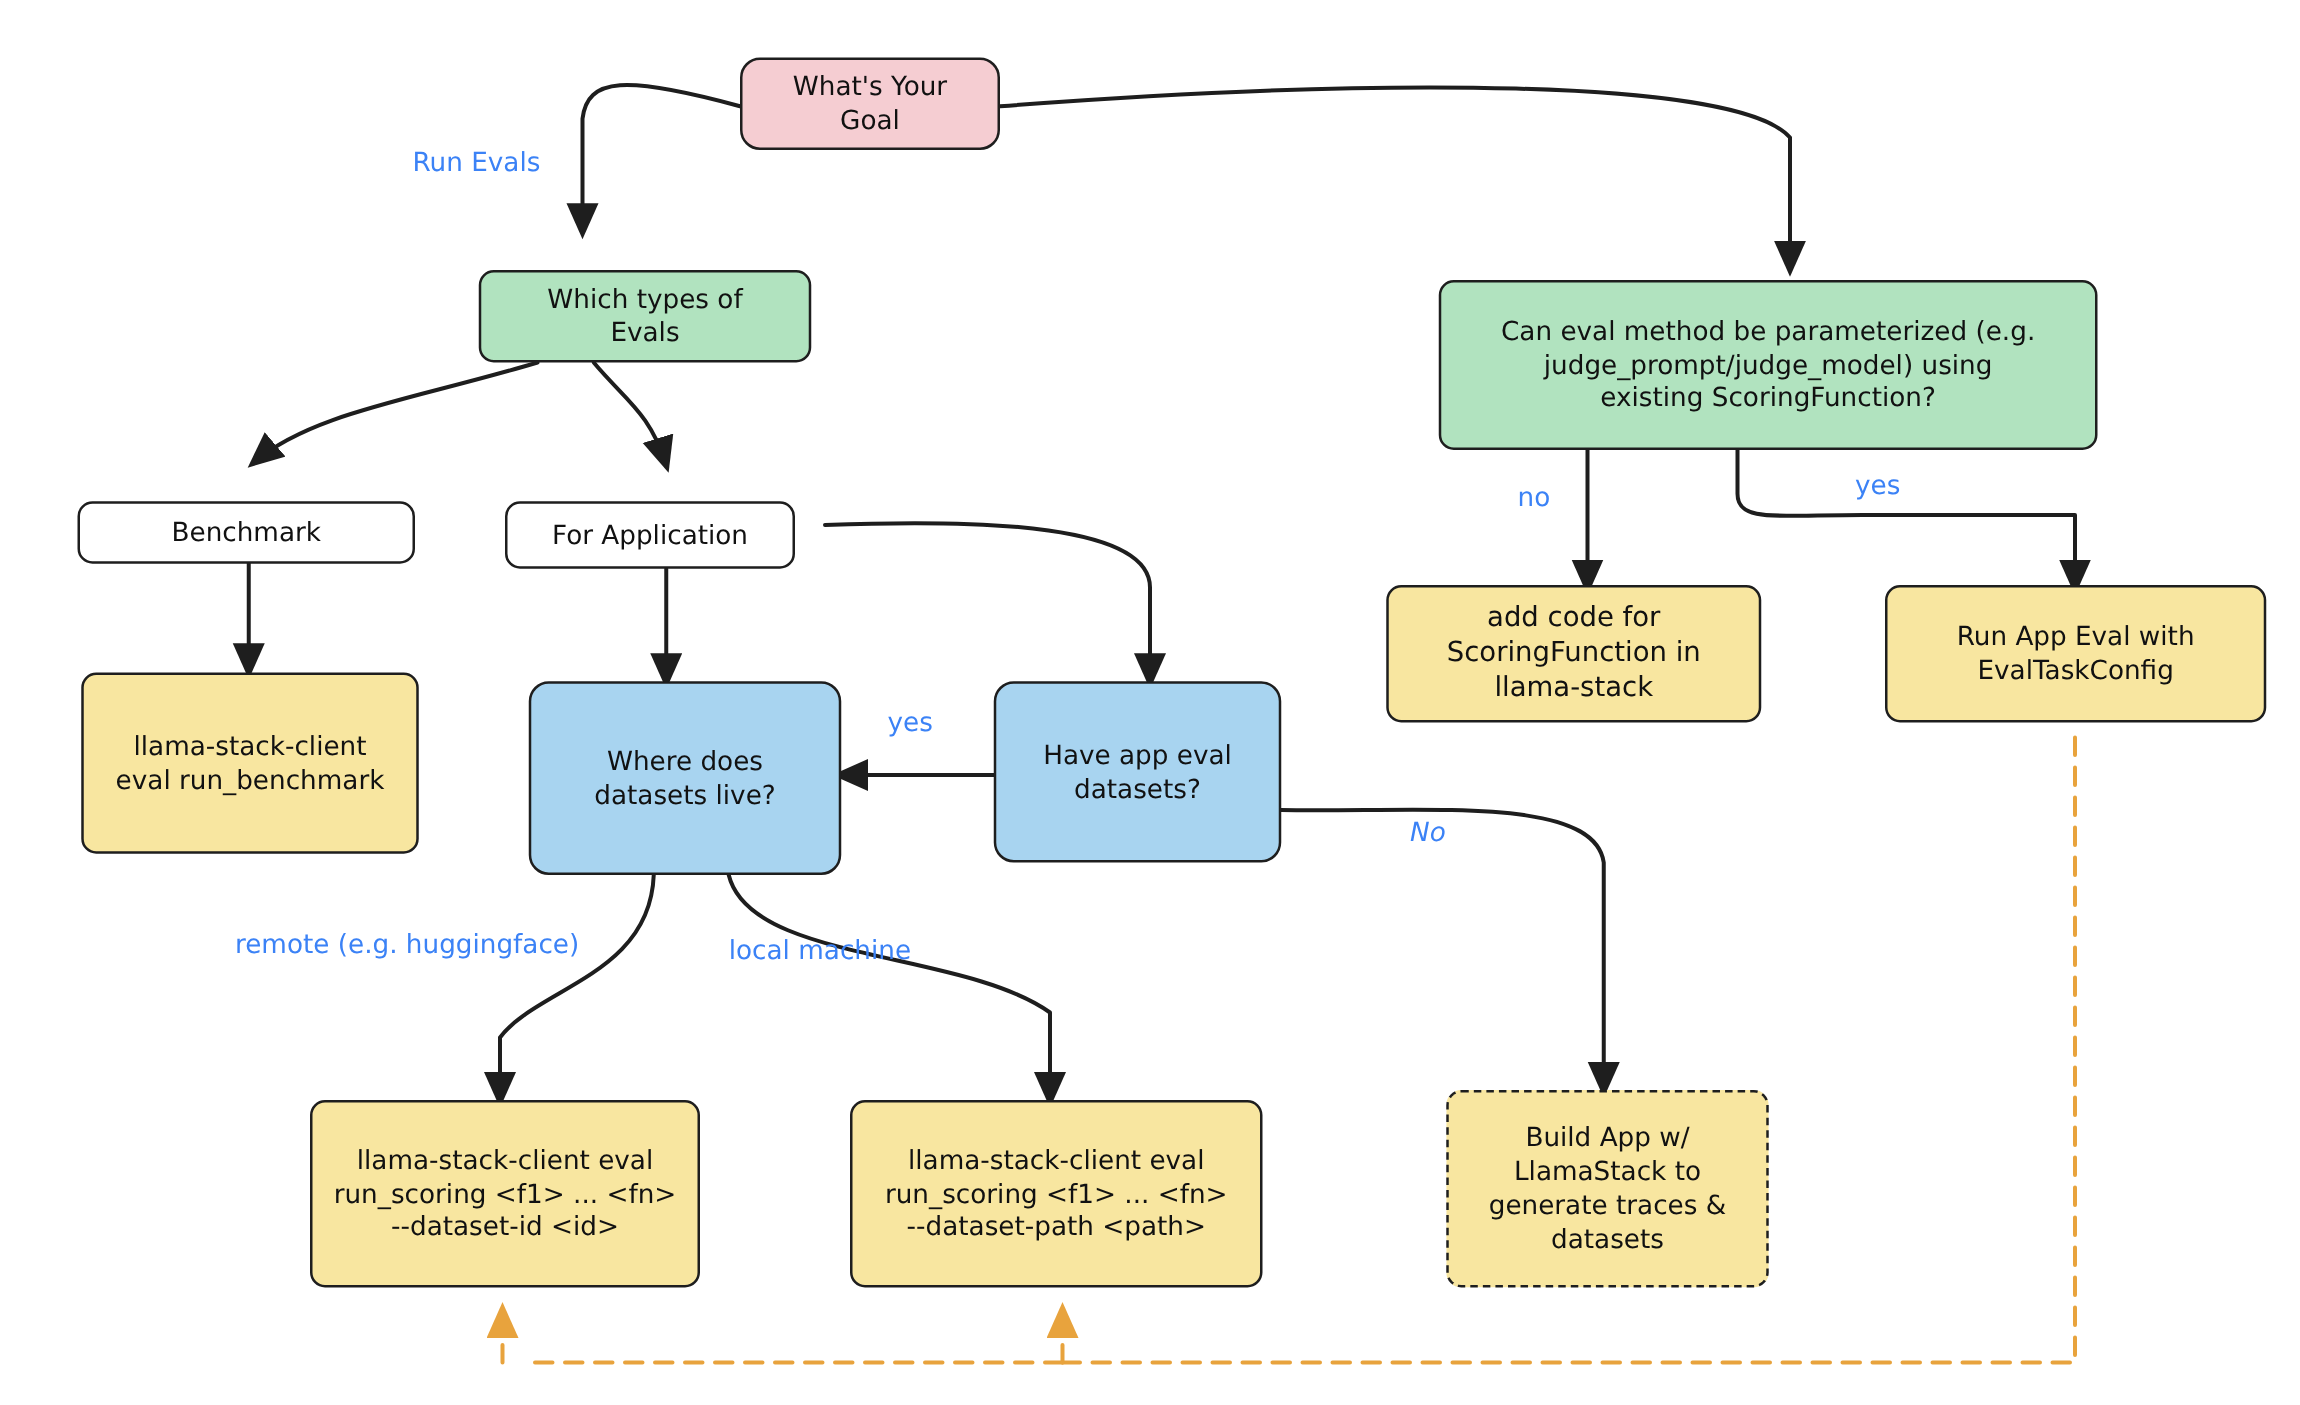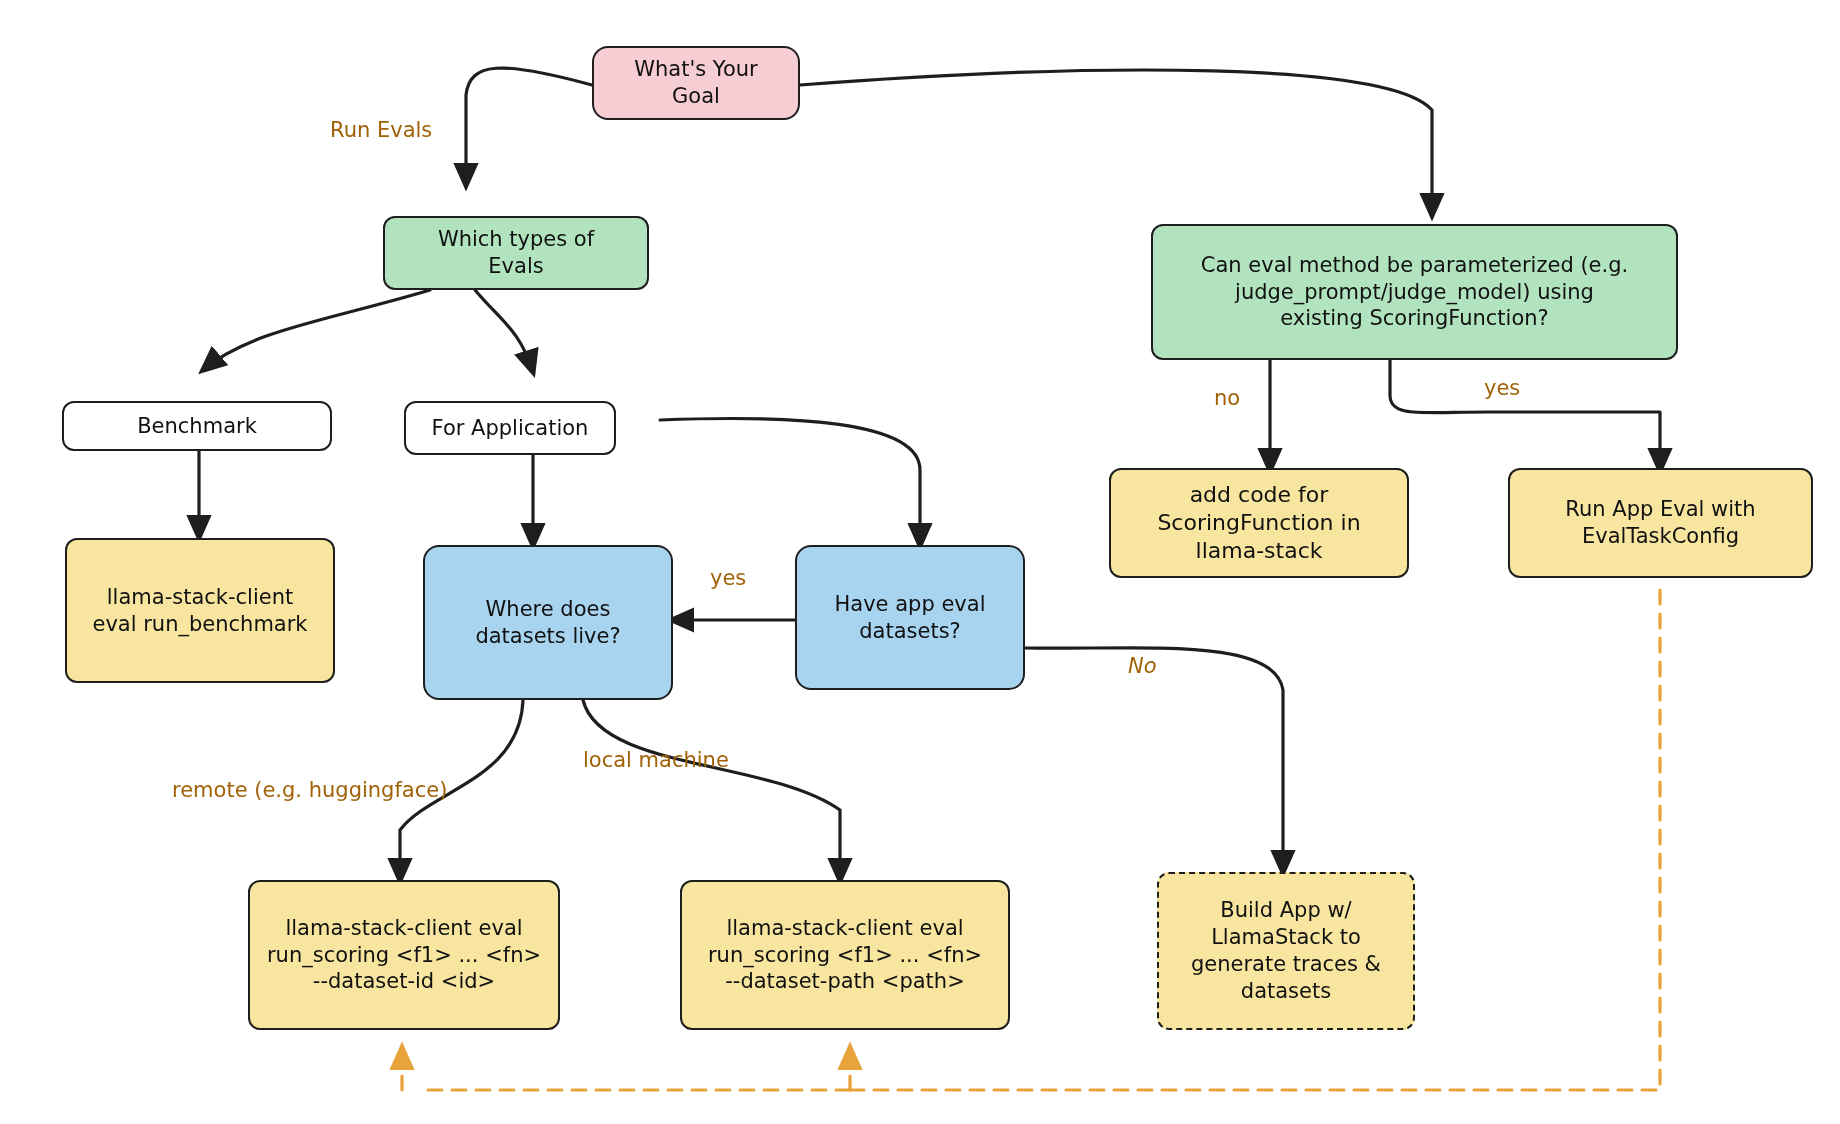--- a/index.html
+++ b/index.html
@@ -39,21 +39,21 @@
   .node.pink   { background: #f5cdd2; }
   .node.green  { background: #b1e3bf; margin-left: 34px; }
   .node.yellow { background: #f8e6a0; }
   .node.blue   { background: #a8d4f0; }
   .node.white  { background: #ffffff; }
   .node.dashed { background: #f8e6a0; border-style: dashed; }
   .r-lg { border-radius: 16px; }
   .r-md { border-radius: 12px; }
   .edge-label {
     position: absolute;
-    color: #a16207;
+    color: #3b82f6;
     white-space: pre-line;
     line-height: 1.25;
     text-align: left;
   }
 </style>
 </head>
 <body>
 
 <div id="canvas">
 
@@ -109,21 +109,21 @@
 
   <div class="node green r-md" style="left:349px; top:216px; width:266px; height:74px; font-size:21px;">Which types of
 Evals</div>
 
   <div class="node green r-md" style="left:1117px; top:224px; width:527px; height:136px; font-size:21px;">Can eval method be parameterized (e.g.
 judge_prompt/judge_model) using
 existing ScoringFunction?</div>
 
   <div class="node white r-md" style="left:62px; top:401px; width:270px; height:50px; font-size:21px;">Benchmark</div>
 
-  <div class="node white r-md" style="left:404px; top:401px; width:212px; height:54px; font-size:21px;">For Application</div>
+  <div class="node white r-md" style="left:404px; top:401px; width:232px; height:54px; font-size:21px;">For Application</div>
 
   <div class="node yellow r-md" style="left:1109px; top:468px; width:300px; height:110px; font-size:22px;">add code for
 ScoringFunction in
 llama-stack</div>
 
   <div class="node yellow r-md" style="left:1508px; top:468px; width:305px; height:110px; font-size:21px;">Run App Eval with
 EvalTaskConfig</div>
 
   <div class="node yellow r-md" style="left:65px; top:538px; width:270px; height:145px; font-size:21px;">llama-stack-client
 eval run_benchmark</div>
@@ -151,17 +151,17 @@
 
 
   <div class="edge-label" style="left:1214px; top:385px; font-size:21px;">no</div>
 
   <div class="edge-label" style="left:1484px; top:375px; font-size:21px;">yes</div>
 
   <div class="edge-label" style="left:710px; top:565px; font-size:21px;">yes</div>
 
   <div class="edge-label" style="left:1128px; top:653px; font-size:21px; font-style:italic;">No</div>
 
-  <div class="edge-label" style="left:172px; top:742px; font-size:21px;margin-top:35px;">remote (e.g. huggingface)</div>
+  <div class="edge-label" style="left:188px; top:742px; font-size:21px;">remote (e.g. huggingface)</div>
 
   <div class="edge-label" style="left:583px; top:747px; font-size:21px;">local machine</div>
 
 </div>
 
 </body></html>

